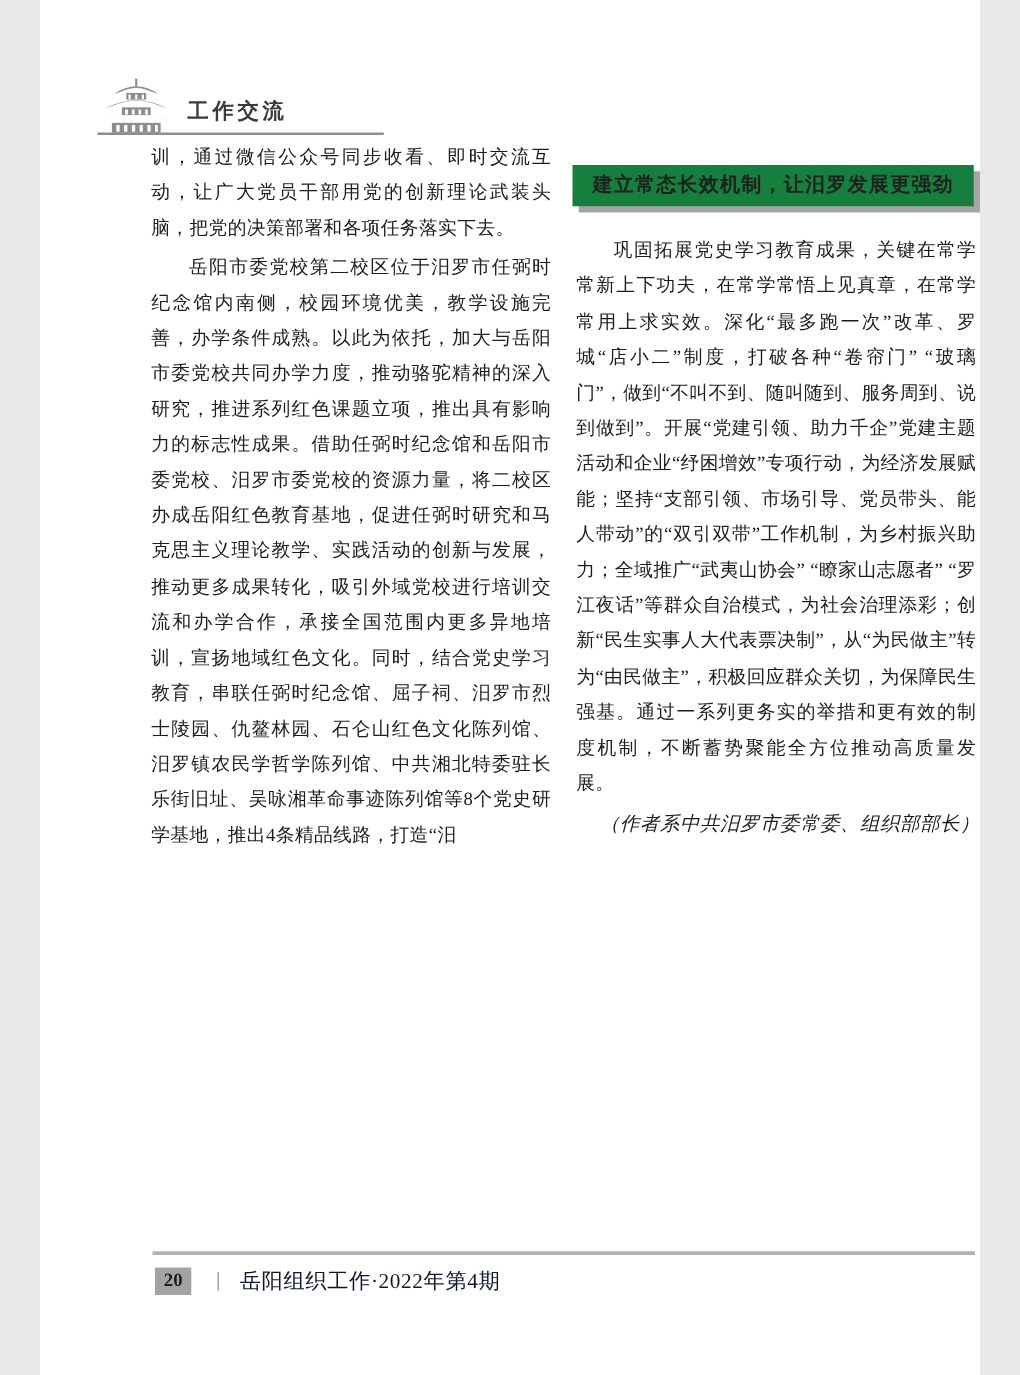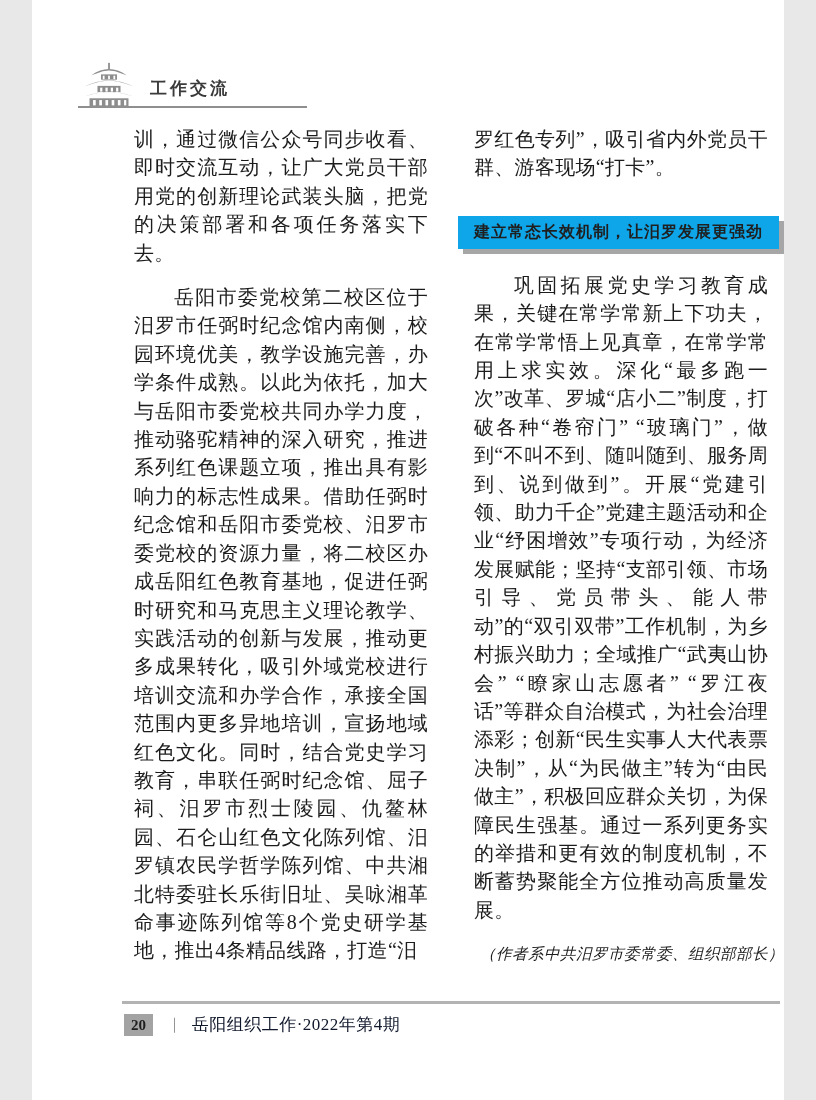--- a/index.html
+++ b/index.html
@@ -17,27 +17,27 @@
     font-size:17px; color:#3a3a3a; letter-spacing:3px;
     padding:0 0 10px 10px;
   }
   .header-rule { position:absolute; left:46px; top:106px; width:229px; height:2px; background:#8f8f8f; }
 
   
   .col { position:absolute; top:109px; width:326px; }
   .col-left  { left:86px; }
   .col-right { left:426px; }
   .body-text {
-    margin:16px; font-size:20px; line-height:28.4px; color:#1c1c1c;
+    margin:3px; font-size:15px; line-height:28.4px; color:#1c1c1c;
     text-align:justify; letter-spacing:0.3px;
   }
   .indent { text-indent:2em; }
   .section-box {
-    margin:34px 5px 22px 0; padding:6px 0;
-    background:#0ea5e9; box-shadow:5px 5px 0 #a6a6a6;
+    margin:23px 5px 22px 0; padding:6px 0;
+    background:#15803d; box-shadow:5px 5px 0 #a6a6a6;
     text-align:center;
     font-family:"Liberation Sans", sans-serif; font-weight:bold;
     font-size:16px; color:#1f1f1f; letter-spacing:1px;
   }
   .author-line {
     margin:4px 0 0 0; font-size:15.5px; line-height:28px; color:#1c1c1c;
     font-style:italic; text-align:right; letter-spacing:0.5px;
   }
 
   
@@ -85,21 +85,20 @@
     <span class="header-label">工作交流</span>
   </header>
   <div class="header-rule"></div>
 
   <section class="col col-left">
     <p class="body-text">训，通过微信公众号同步收看、即时交流互动，让广大党员干部用党的创新理论武装头脑，把党的决策部署和各项任务落实下去。</p>
     <p class="body-text indent">岳阳市委党校第二校区位于汨罗市任弼时纪念馆内南侧，校园环境优美，教学设施完善，办学条件成熟。以此为依托，加大与岳阳市委党校共同办学力度，推动骆驼精神的深入研究，推进系列红色课题立项，推出具有影响力的标志性成果。借助任弼时纪念馆和岳阳市委党校、汨罗市委党校的资源力量，将二校区办成岳阳红色教育基地，促进任弼时研究和马克思主义理论教学、实践活动的创新与发展，推动更多成果转化，吸引外域党校进行培训交流和办学合作，承接全国范围内更多异地培训，宣扬地域红色文化。同时，结合党史学习教育，串联任弼时纪念馆、屈子祠、汨罗市烈士陵园、仇鳌林园、石仑山红色文化陈列馆、汨罗镇农民学哲学陈列馆、中共湘北特委驻长乐街旧址、吴咏湘革命事迹陈列馆等8个党史研学基地，推出4条精品线路，打造“汨</p>
   </section>
 
   <section class="col col-right">
-    <p class="body-text">罗红色专列”，吸引省内外党员干群、游客现场“打卡”。</p>
     <div class="section-box">
       <span>建立常态长效机制，让汨罗发展更强劲</span>
     </div>
     <p class="body-text indent">巩固拓展党史学习教育成果，关键在常学常新上下功夫，在常学常悟上见真章，在常学常用上求实效。深化“最多跑一次”改革、罗城“店小二”制度，打破各种“卷帘门” “玻璃门”，做到“不叫不到、随叫随到、服务周到、说到做到”。开展“党建引领、助力千企”党建主题活动和企业“纾困增效”专项行动，为经济发展赋能；坚持“支部引领、市场引导、党员带头、能人带动”的“双引双带”工作机制，为乡村振兴助力；全域推广“武夷山协会” “瞭家山志愿者” “罗江夜话”等群众自治模式，为社会治理添彩；创新“民生实事人大代表票决制”，从“为民做主”转为“由民做主”，积极回应群众关切，为保障民生强基。通过一系列更务实的举措和更有效的制度机制，不断蓄势聚能全方位推动高质量发展。</p>
     <p class="author-line">（作者系中共汨罗市委常委、组织部部长）</p>
   </section>
 
   <div class="footer-rule"></div>
   <footer class="page-footer">
     <span class="page-num">20</span>

